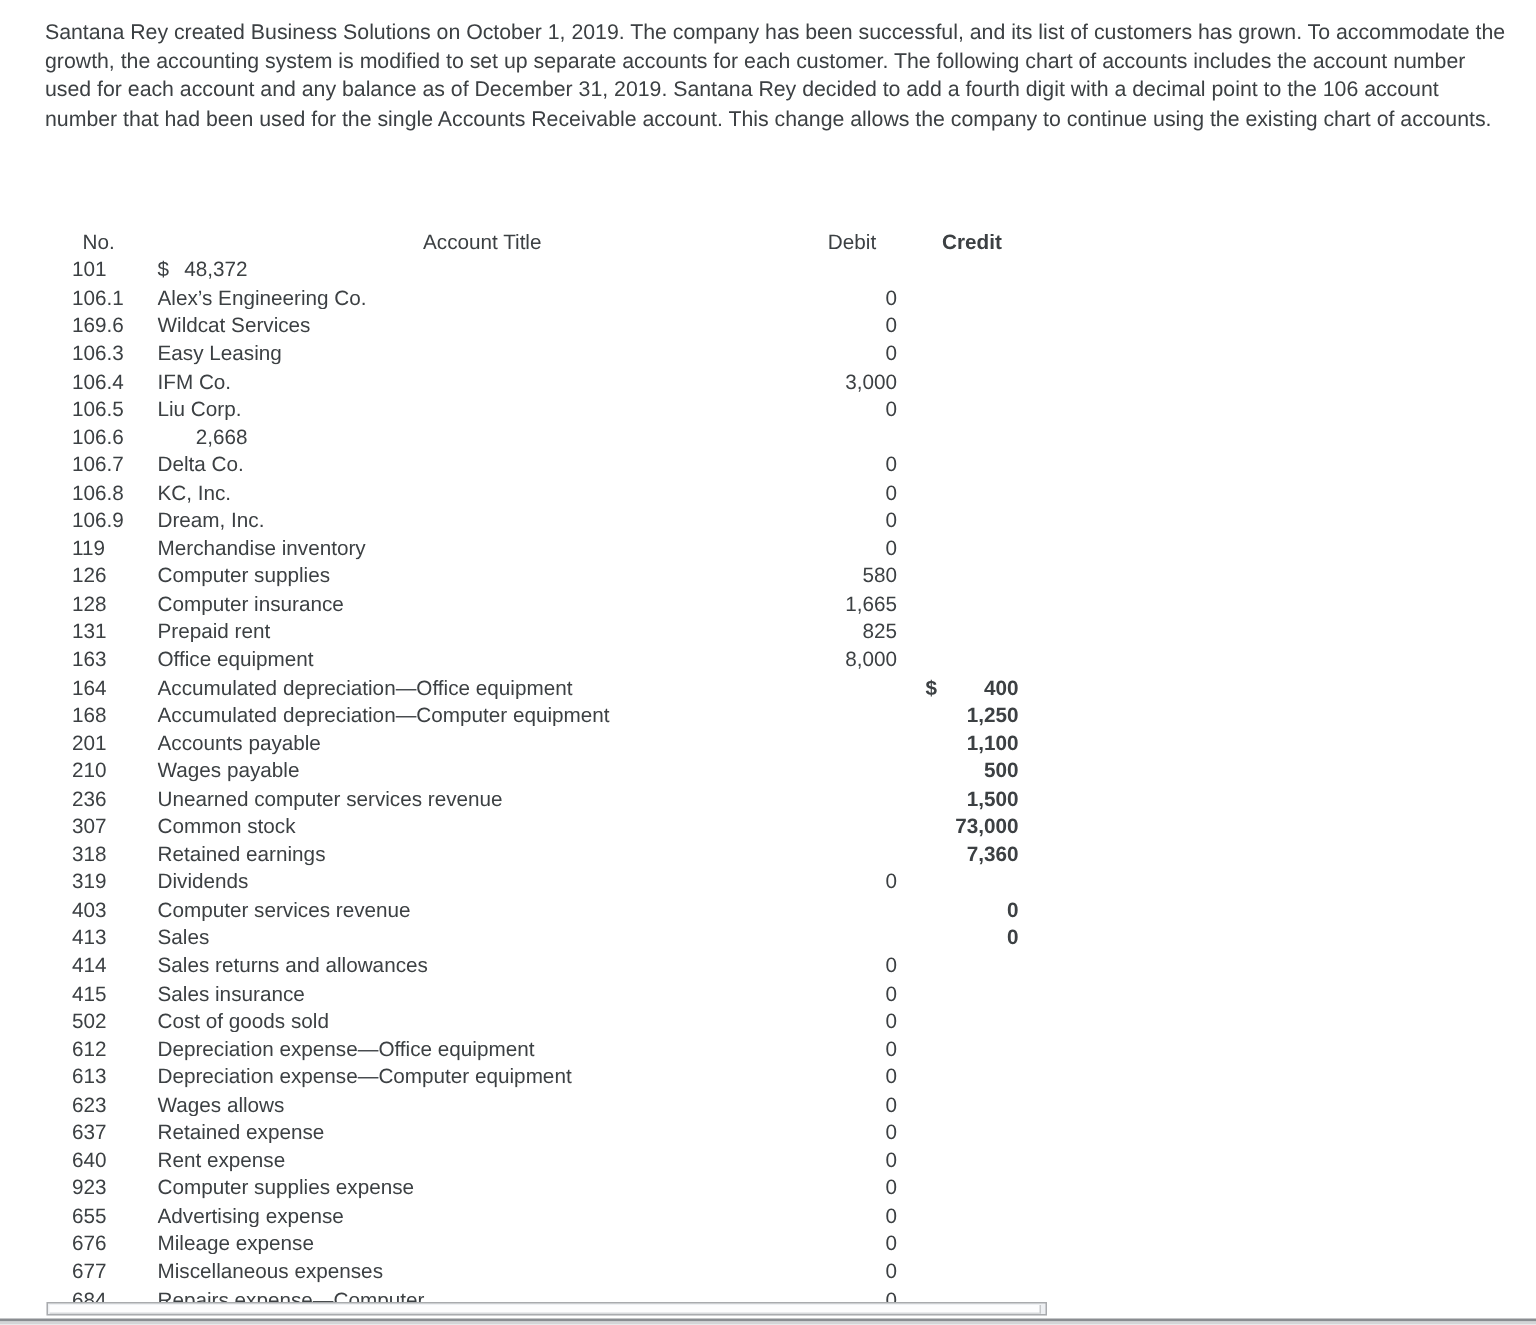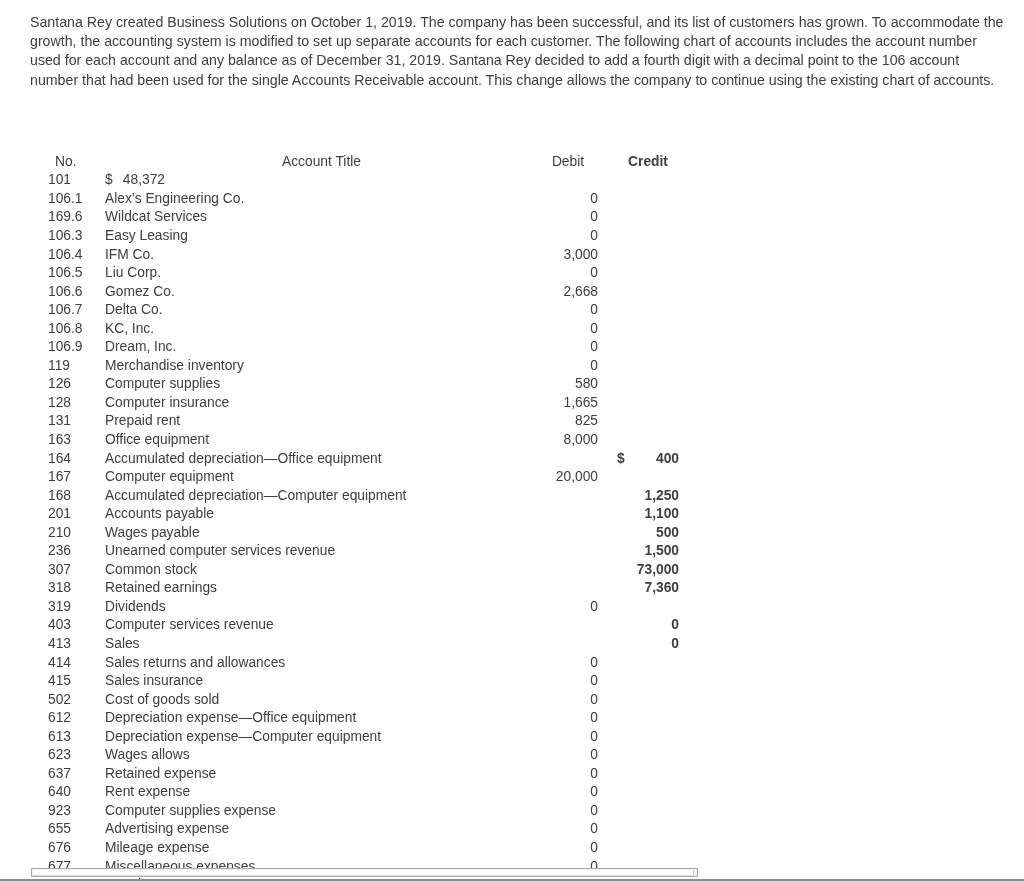--- a/index.html
+++ b/index.html
@@ -115,21 +115,20 @@
         <div class="c-debit">
           <span>0</span>
         </div>
         <div class="c-gap"></div>
         <div class="c-credit">
           <span></span>
         </div>
       </div>
       <div class="row">
         <div class="c-no">106.6</div>
-        <div class="c-title">Gomez Co.</div>
         <div class="c-debit">
           <span>2,668</span>
         </div>
         <div class="c-gap"></div>
         <div class="c-credit">
           <span></span>
         </div>
       </div>
       <div class="row">
         <div class="c-no">106.7</div>
@@ -222,31 +221,20 @@
       <div class="row">
         <div class="c-no">164</div>
         <div class="c-title">Accumulated depreciation—Office equipment</div>
         <div class="c-debit">
           <span></span>
         </div>
         <div class="c-gap"></div>
         <div class="c-credit dollar">
           <span>$</span>
           <span>400</span>
-        </div>
-      </div>
-      <div class="row">
-        <div class="c-no">167</div>
-        <div class="c-title">Computer equipment</div>
-        <div class="c-debit">
-          <span>20,000</span>
-        </div>
-        <div class="c-gap"></div>
-        <div class="c-credit">
-          <span></span>
         </div>
       </div>
       <div class="row">
         <div class="c-no">168</div>
         <div class="c-title">Accumulated depreciation—Computer equipment</div>
         <div class="c-debit">
           <span></span>
         </div>
         <div class="c-gap"></div>
         <div class="c-credit">

